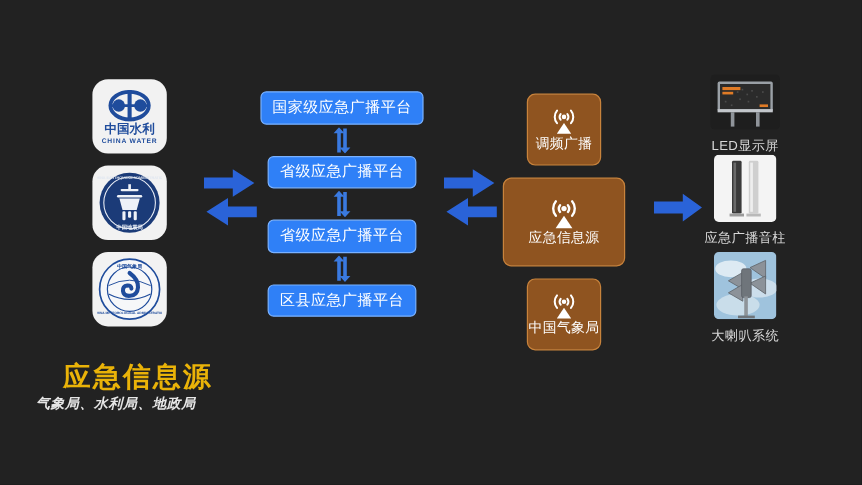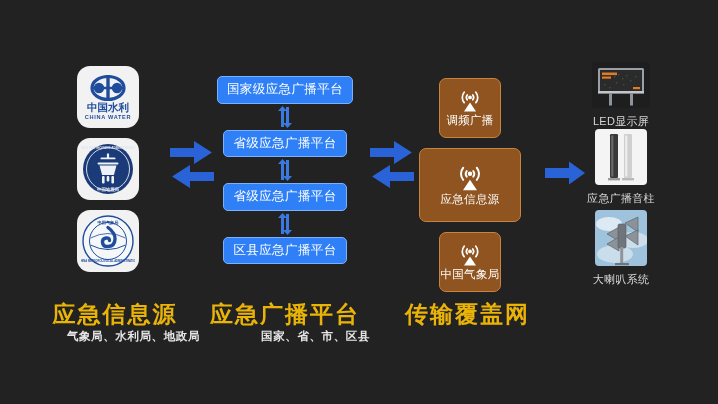--- a/index.html
+++ b/index.html
@@ -95,26 +95,27 @@
     position: absolute;
     text-align: center;
     color: #eab308;
     font-size: 23px;
     font-weight: bold;
     letter-spacing: 2px;
     white-space: nowrap;
   }
   .sec-sub {
     position: absolute;
-    text-align: right;
+    text-align: left;
     color: #e6e6e6;
     font-size: 11.5px;
     font-weight: bold;
     letter-spacing: .6px;
     white-space: nowrap;
+    font-style: italic;
   }
 
   .arrow-pair { position: absolute; }
 </style>
 </head>
 <body>
 
 <div id="stage">
 
   <div class="col center-x" style="left:77px; top:66px;">
@@ -319,19 +320,16 @@
         <rect x="25.2" y="37" width="3" height="17" fill="#8e9499"></rect>
         <rect x="20" y="53" width="14" height="2.2" fill="#6f757b"></rect>
       </svg>
       <span class="term-label">大喇叭系统</span>
     </div>
   </div>
 
   <div class="sec-title" style="left:30px; top:299px; width:170px;">应急信息源</div>
   <div class="sec-sub" style="left:30px; top:329px; width:170px;">气象局、水利局、地政局</div>
 
-  <div class="sec-title" style="left:200px; top:299px; width:170px;">应急广播平台</div>
-  <div class="sec-sub" style="left:200px; top:329px; width:170px;">国家、省、市、区县</div>
-
-  <div class="sec-title" style="left:390px; top:299px; width:155px;">传输覆盖网</div>
+
 
 
 </div>
 
 </body></html>

